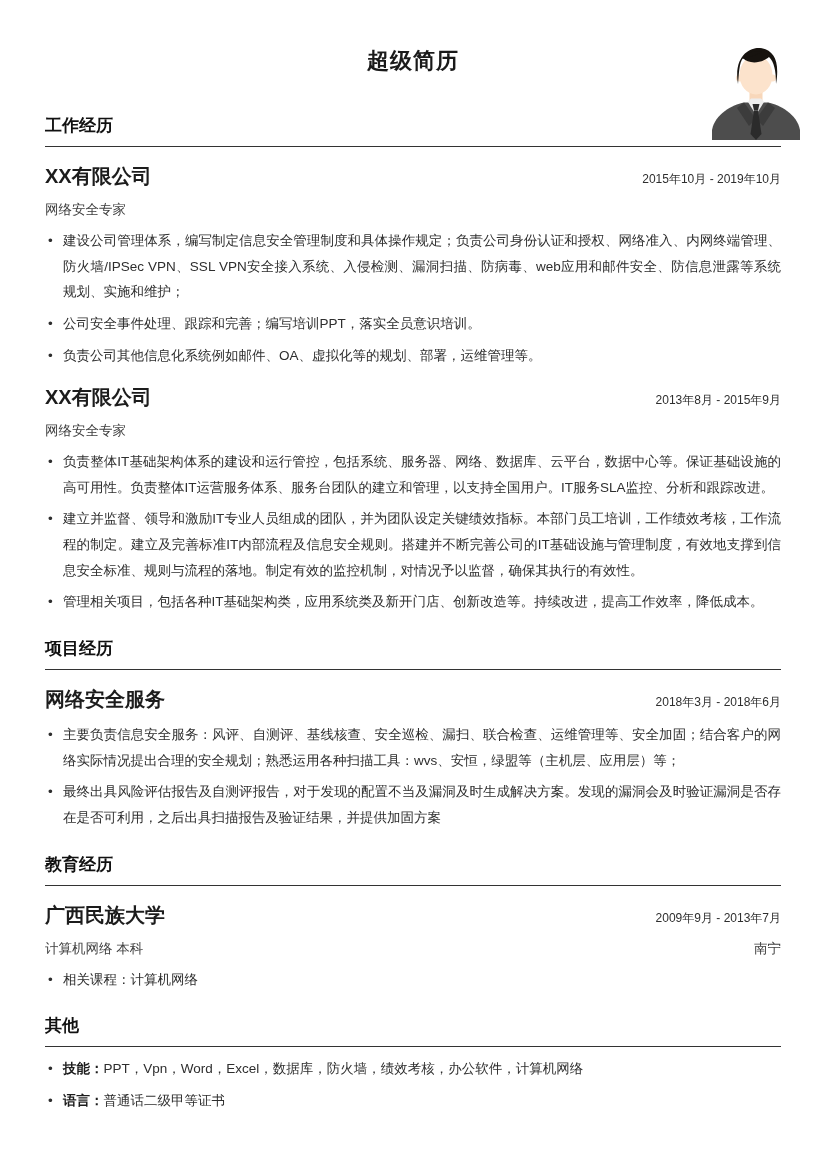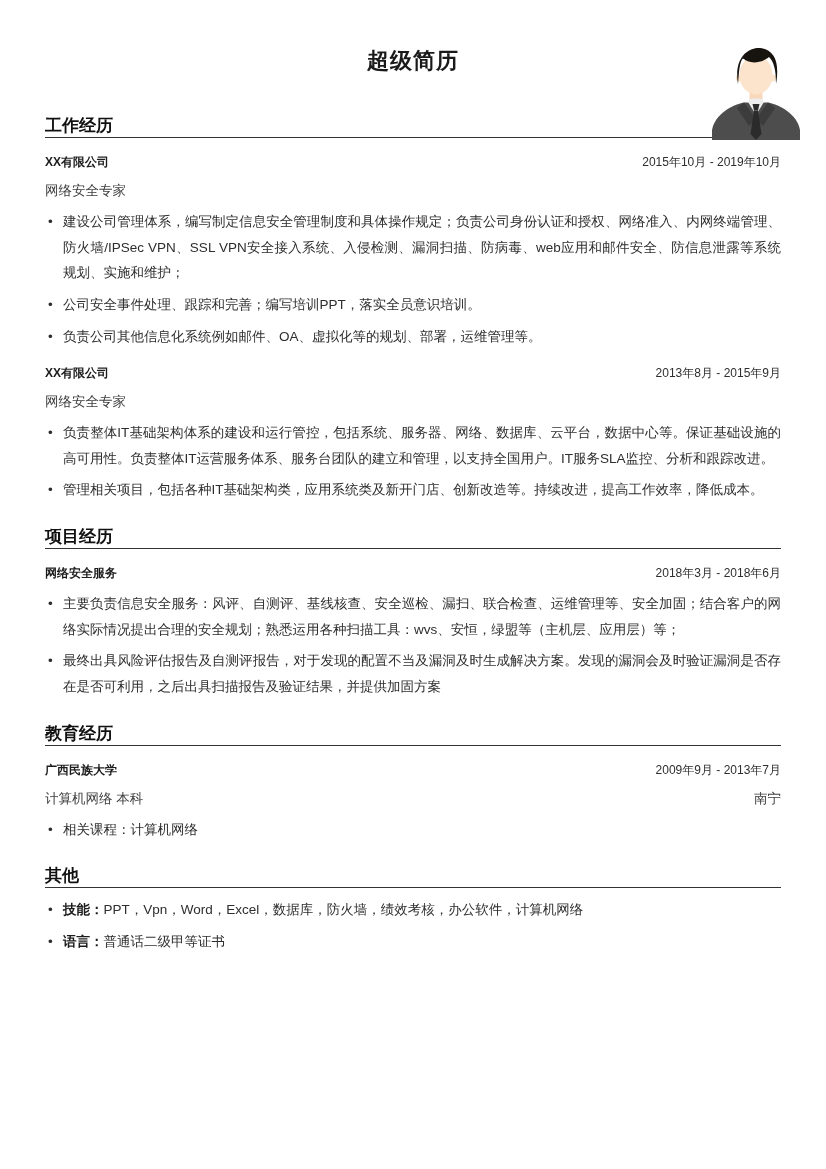--- a/index.html
+++ b/index.html
@@ -16,28 +16,28 @@
   .header { position: relative; padding-top: 46px; height: 92px; text-align: center; }
   .name { font-size: 22px; font-weight: bold; color: #1a1a1a; letter-spacing: 1px; }
   .contact { margin-top: 13px; font-size: 14px; color: #333; }
   .avatar {
     position: absolute; top: 42px; right: 20px;
     width: 100px; height: 98px; overflow: hidden;
   }
 
   
   .section { margin-top: 22px; }
-  .section-head { border-bottom: 1.6px solid #333; padding-bottom: 0; }
+  .section-head { border-bottom: 1.6px solid #333; padding-bottom: 9px; }
   .section-title { font-size: 17px; font-weight: bold; color: #111; }
 
   .entry-head {
     display: flex; justify-content: space-between; align-items: baseline;
     margin-top: 16px;
   }
-  .entry-title { font-size: 12px; font-weight: bold; color: #1c1c1c; }
+  .entry-title { font-size: 20px; font-weight: bold; color: #1c1c1c; }
   .entry-date { font-size: 12px; color: #2e2e2e; }
 
   .role-row {
     display: flex; justify-content: space-between; align-items: center;
     margin-top: 11px; font-size: 13.5px; color: #404040;
   }
 
   ul.bullets { list-style: none; margin-top: 9px; padding-left: 2px; }
   ul.bullets li {
     position: relative; padding-left: 16px;
@@ -107,20 +107,21 @@
     <div>
       <div class="entry-head">
         <span class="entry-title">XX有限公司</span>
         <span class="entry-date">2013年8月 - 2015年9月</span>
       </div>
       <div class="role-row">
         <span>网络安全专家</span>
       </div>
       <ul class="bullets">
         <li>负责整体IT基础架构体系的建设和运行管控，包括系统、服务器、网络、数据库、云平台，数据中心等。保证基础设施的高可用性。负责整体IT运营服务体系、服务台团队的建立和管理，以支持全国用户。IT服务SLA监控、分析和跟踪改进。</li>
+        <li>建立并监督、领导和激励IT专业人员组成的团队，并为团队设定关键绩效指标。本部门员工培训，工作绩效考核，工作流程的制定。建立及完善标准IT内部流程及信息安全规则。搭建并不断完善公司的IT基础设施与管理制度，有效地支撑到信息安全标准、规则与流程的落地。制定有效的监控机制，对情况予以监督，确保其执行的有效性。</li>
         <li>管理相关项目，包括各种IT基础架构类，应用系统类及新开门店、创新改造等。持续改进，提高工作效率，降低成本。</li>
       </ul>
     </div>
   </div>
 
   <div class="section">
     <div class="section-head">
       <span class="section-title">项目经历</span>
     </div>
 

